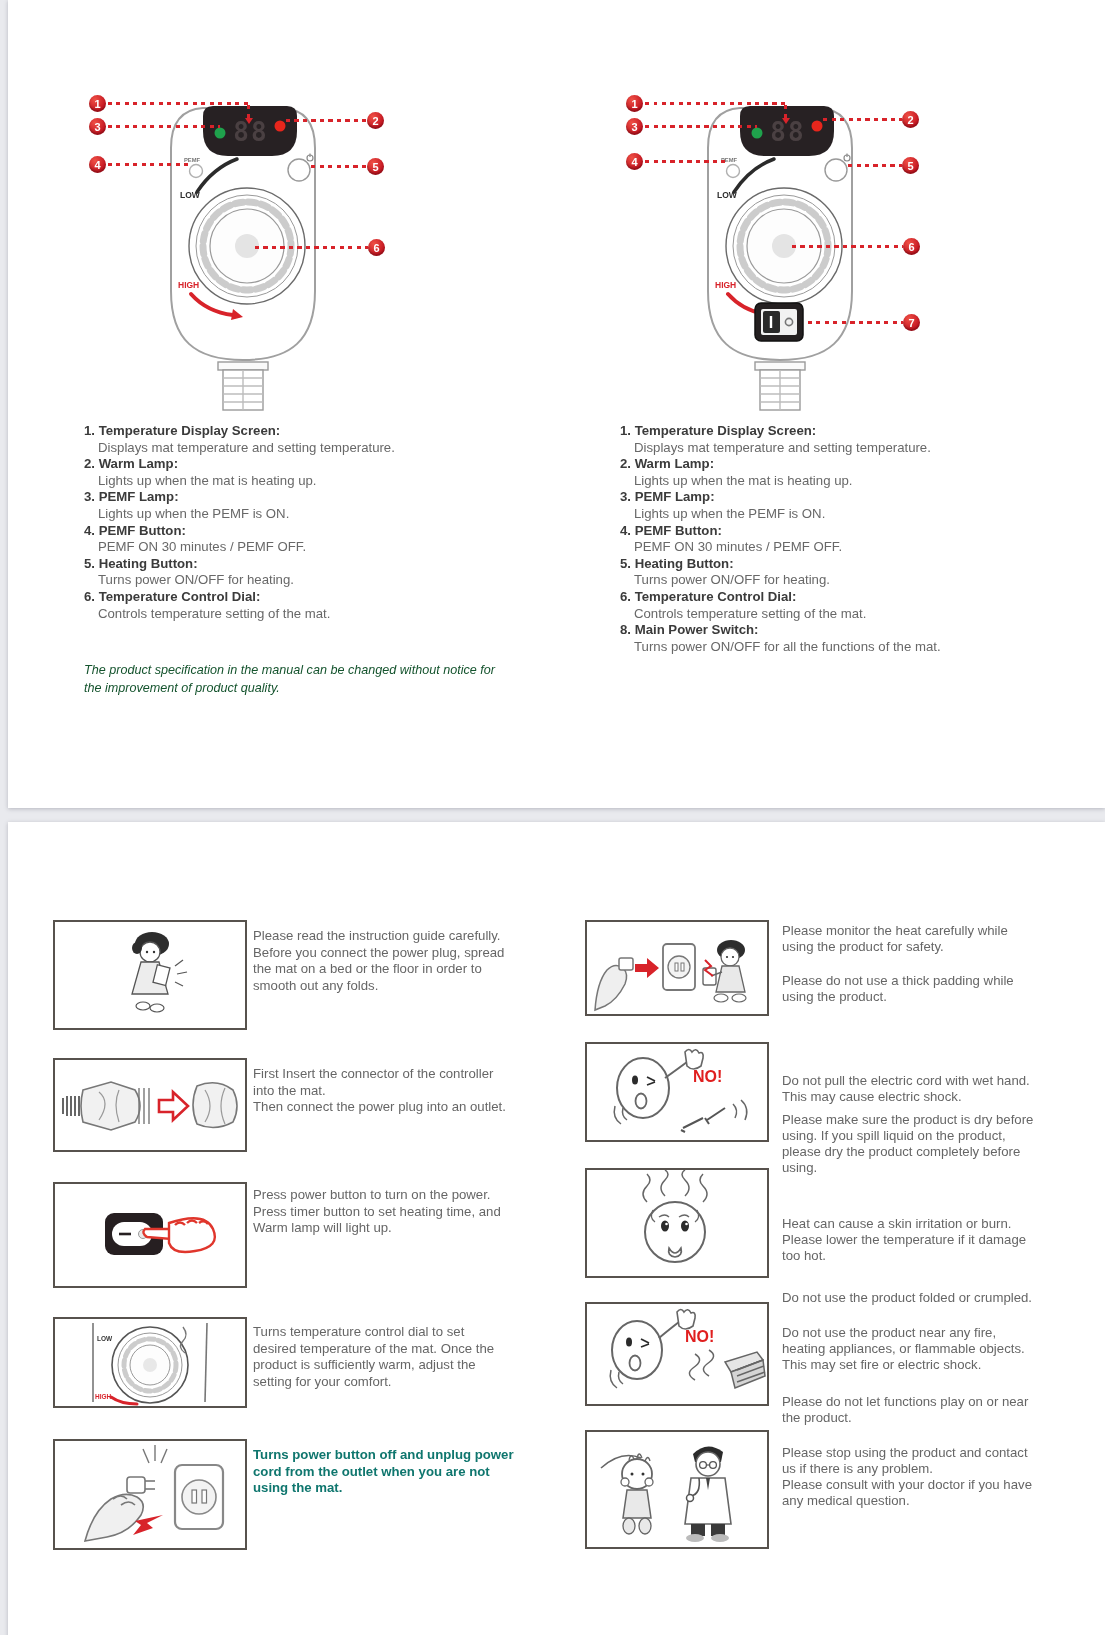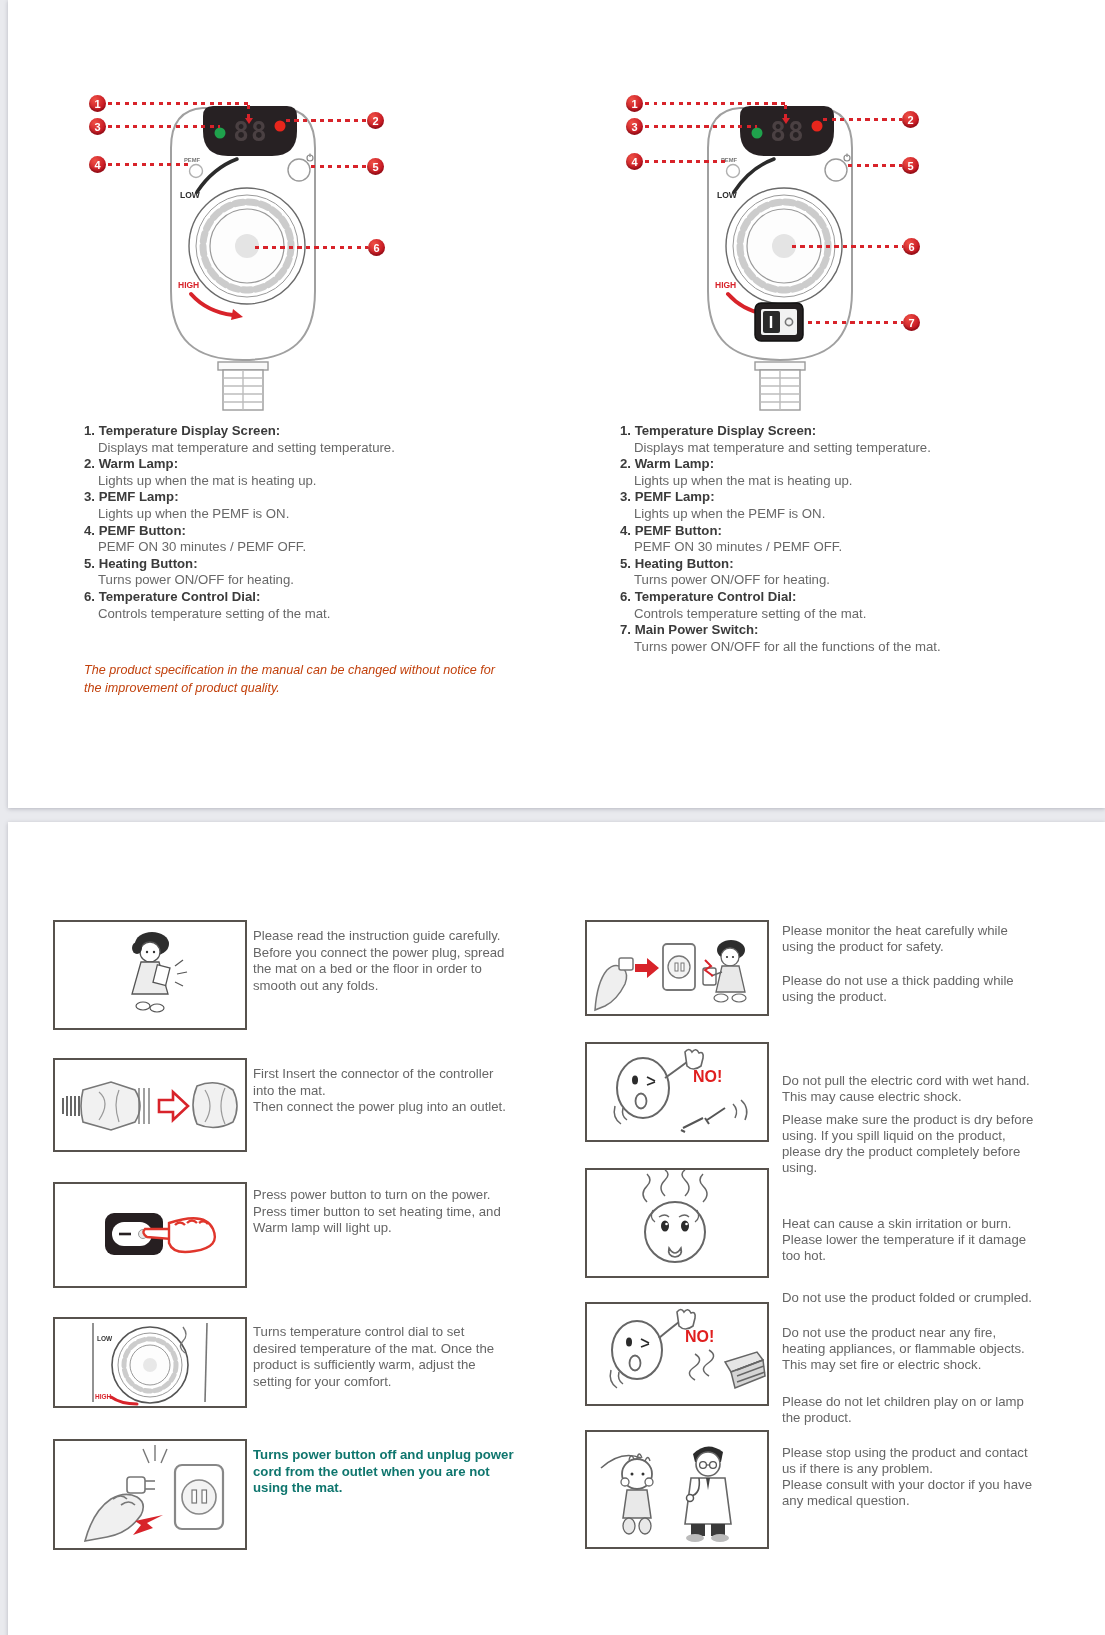--- a/index.html
+++ b/index.html
@@ -18,21 +18,21 @@
     color:#fff;font-size:11px;font-weight:bold;display:flex;align-items:center;justify-content:center;
     box-shadow:inset 0 -2px 2px rgba(0,0,0,.25);}
   .dash-h{position:absolute;height:3px;background:repeating-linear-gradient(90deg,#d8232a 0 4px,transparent 4px 8.5px);}
   .dash-v{position:absolute;width:3px;background:repeating-linear-gradient(180deg,#d8232a 0 4px,transparent 4px 8.5px);}
   .arr-down{position:absolute;width:0;height:0;border-left:4px solid transparent;border-right:4px solid transparent;border-top:6px solid #d8232a;}
 
   
   .plist{position:absolute;font-size:13.2px;line-height:16.6px;color:#686868;width:470px;margin-top:11px;}
   .plist .t{font-weight:bold;color:#3b3b3b;}
   .plist .d{padding-left:14px;}
-  .note{position:absolute;font-style:italic;font-size:12.6px;line-height:17.5px;color:#c2410c;}
+  .note{position:absolute;font-style:italic;font-size:12.6px;line-height:17.5px;color:#14532d;}
 
   
   .ibox{position:absolute;border:2px solid #57524d;background:#fff;box-sizing:border-box;}
   .ibox svg{width:100%;height:100%;display:block;}
   .step-text{position:absolute;width:300px;font-size:13.2px;line-height:16.6px;color:#666;white-space:pre-line;}
   .step-text.red{color:#0f766e;font-weight:bold;}
   .warn{position:absolute;left:774px;width:290px;font-size:13.2px;line-height:16px;color:#666;white-space:pre-line;}
 
   svg text{font-family:"Liberation Sans",sans-serif;}
   .seg{font-family:"DejaVu Sans Mono",monospace;font-weight:bold;letter-spacing:2px;}
@@ -203,21 +203,21 @@
       </div>
     <div>
         <div class="t">5. Heating Button:</div>
         <div class="d">Turns power ON/OFF for heating.</div>
       </div>
     <div>
         <div class="t">6. Temperature Control Dial:</div>
         <div class="d">Controls temperature setting of the mat.</div>
       </div>
     <div>
-        <div class="t">7. Main Power Switch:</div>
+        <div class="t">8. Main Power Switch:</div>
         <div class="d">Turns power ON/OFF for all the functions of the mat.</div>
       </div>
   </div>
 
   <div class="note" style="left:76px;top:662px">
     <div>The product specification in the manual can be changed without notice for</div>
     <div>the improvement of product quality.</div>
   </div>
 </div>
 
@@ -459,19 +459,19 @@
 using. If you spill liquid on the product,
 please dry the product completely before
 using.</div>
   <div class="warn" style="top:394px">Heat can cause a skin irritation or burn.
 Please lower the temperature if it damage
 too hot.</div>
   <div class="warn" style="top:468px">Do not use the product folded or crumpled.</div>
   <div class="warn" style="top:503px">Do not use the product near any fire,
 heating appliances, or flammable objects.
 This may set fire or electric shock.</div>
-  <div class="warn" style="top:572px">Please do not let children play on or lamp
+  <div class="warn" style="top:572px">Please do not let functions play on or near
 the product.</div>
   <div class="warn" style="top:623px">Please stop using the product and contact
 us if there is any problem.
 Please consult with your doctor if you have
 any medical question.</div>
 </div>
 
 </body></html>

